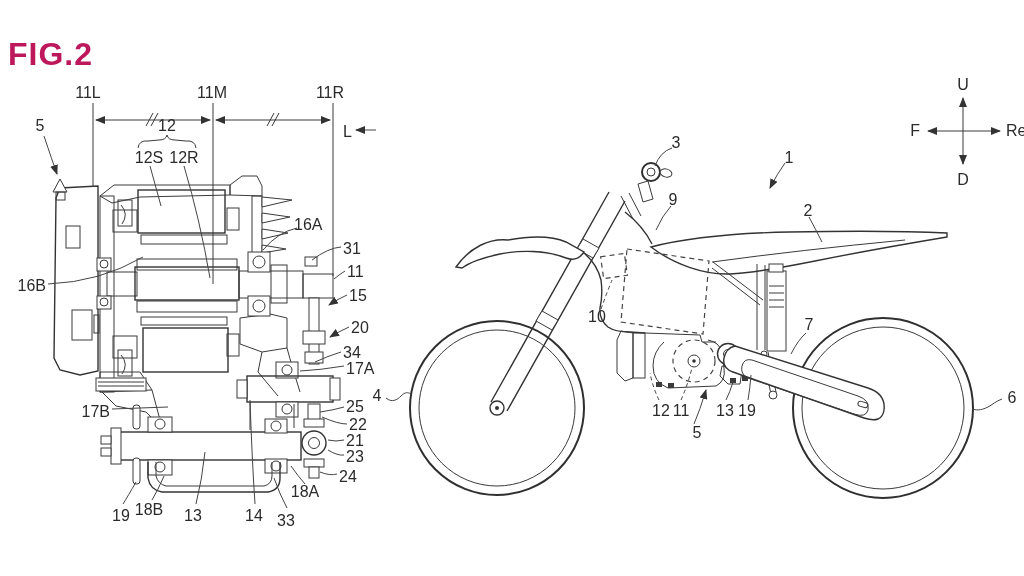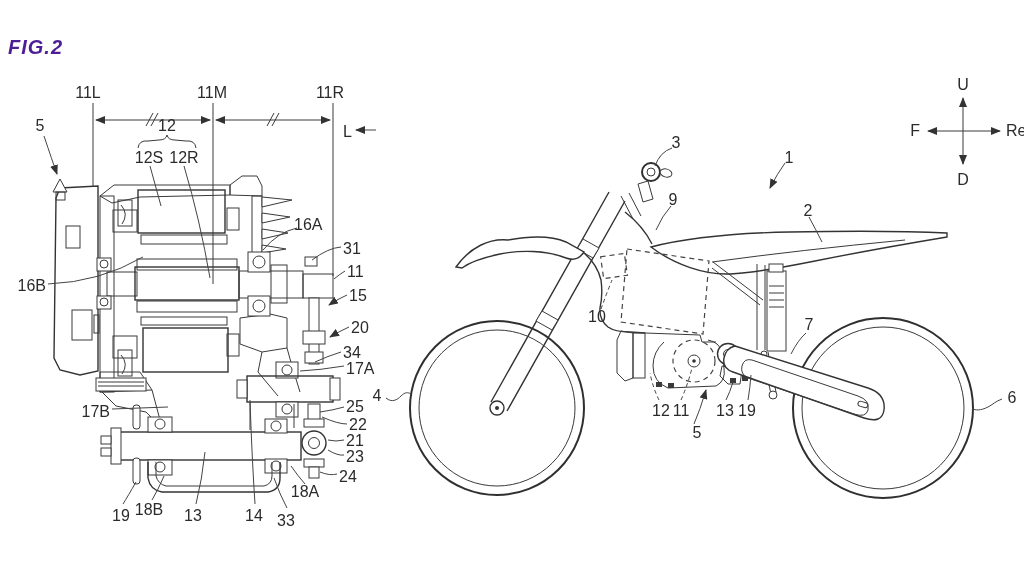--- a/index.html
+++ b/index.html
@@ -1,19 +1,19 @@
 <!DOCTYPE html>
 <html><head>
 <meta charset="utf-8">
 <style>
   html,body{margin:0;padding:0;background:#ffffff;}
   .stage{position:relative;width:1024px;height:576px;background:#ffffff;overflow:hidden;
          font-family:"Liberation Sans",sans-serif;}
-  .figtitle{position:absolute;left:8px;top:36px;font-size:20px;font-style:italic;
-            font-weight:600;color:#4c1d95;letter-spacing:1px;}
+  .figtitle{position:absolute;left:8px;top:36px;font-size:32px;
+            font-weight:600;color:#be185d;letter-spacing:1px;}
   svg{position:absolute;left:0;top:0;}
   svg text{font-family:"Liberation Sans",sans-serif;font-size:16px;fill:#2b2b2b;}
   .thin{stroke:#3a3a3a;stroke-width:1;fill:none;}
   .med{stroke:#333;stroke-width:1.4;fill:none;}
   .thick{stroke:#2f2f2f;stroke-width:2;fill:none;}
   .wfill{fill:#ffffff;}
   .lead{stroke:#444;stroke-width:1;fill:none;}
   .dash{stroke:#444;stroke-width:1.2;fill:none;stroke-dasharray:5 4;}
 </style>
 </head>

